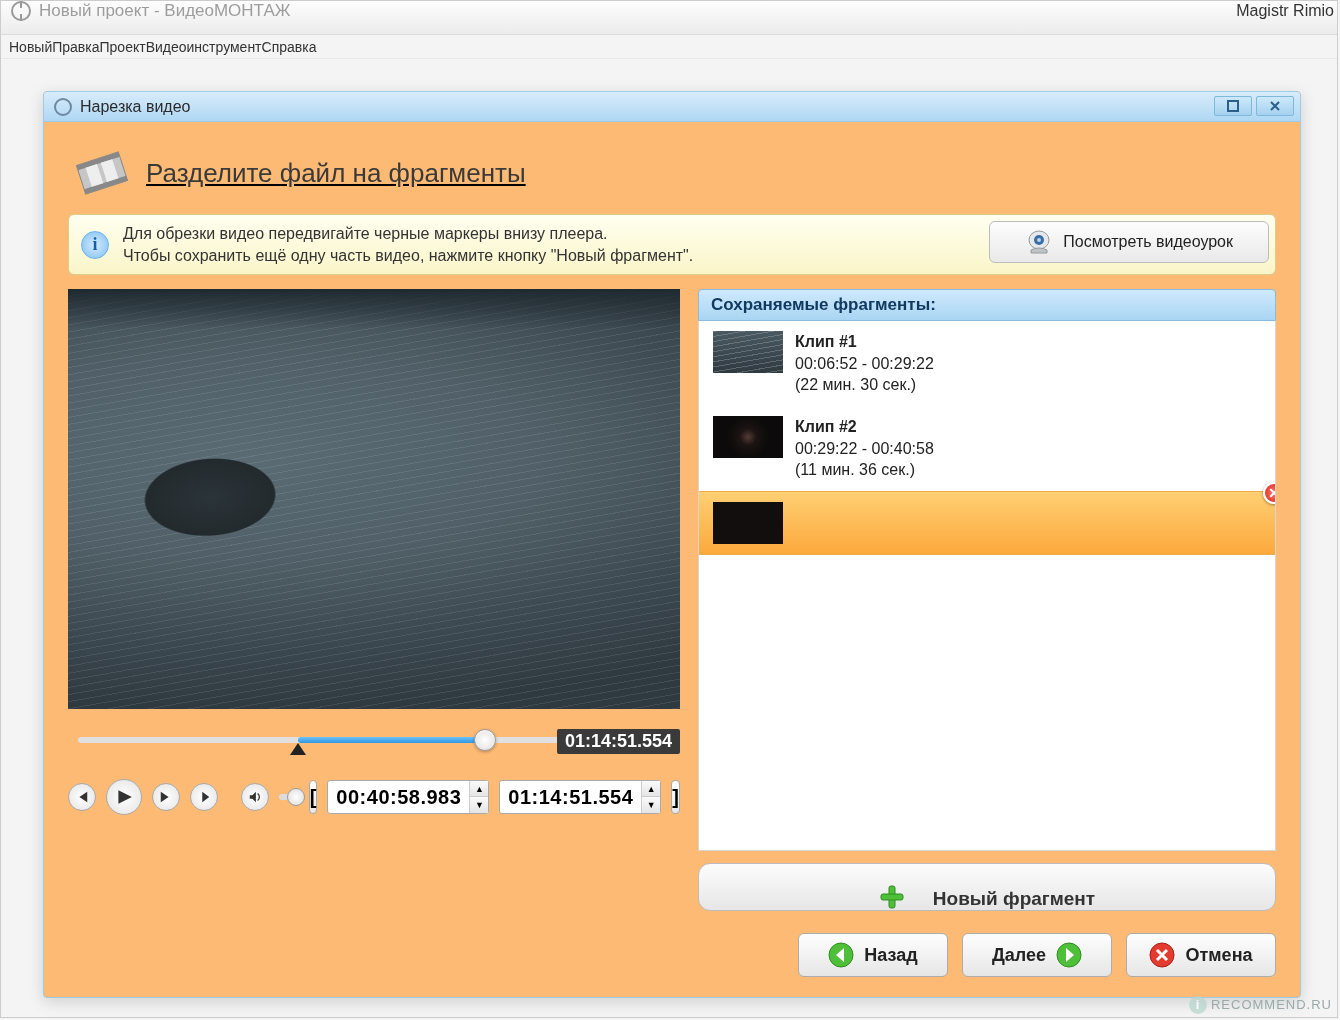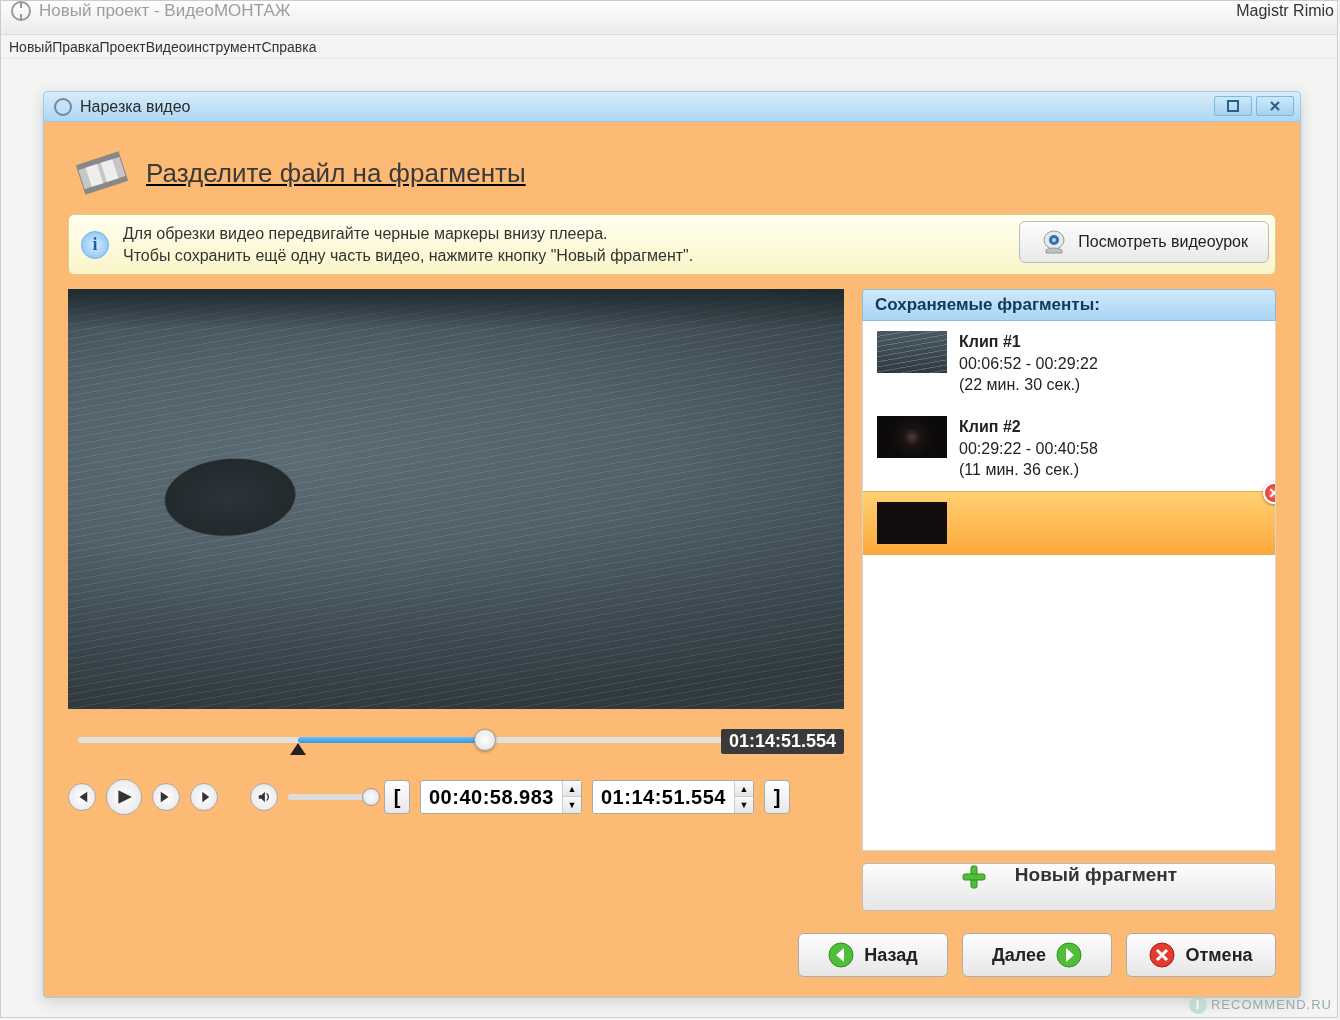--- a/index.html
+++ b/index.html
@@ -70,28 +70,28 @@
     position:relative;
   }
   .info-strip .info-icon{
     width:28px; height:28px; border-radius:50%; background: radial-gradient(#d6ecff,#7cbef2);
     border:1px solid #6bb4ea; display:flex; align-items:center; justify-content:center; flex-shrink:0;
   }
   .info-strip .info-icon span{ color:#1b5fa3; font-family:Georgia,serif; font-weight:bold; font-size:18px; }
   .info-text { font-size:16px; color:#333; line-height:1.35;}
   .tutorial-btn{
     position:absolute; right:6px; top:6px; height:42px;
-    padding: 0 20px; display:flex; align-items:center; gap:10px;
+    padding: 0 35px; display:flex; align-items:center; gap:10px;
     background:linear-gradient(#fdfdfd,#e9e9e9); border:1px solid #bcbcbc; border-radius:6px;
     font-size:16px; color:#222; cursor:pointer;
   }
   .tutorial-btn svg{width:28px;height:28px;}
 
   .work-row { display:flex; gap:18px; flex:1 1 auto; min-height:0;}
-  .player-col { width:776px; display:flex; flex-direction:column; }
+  .player-col { width:612px; display:flex; flex-direction:column; }
   .frags-col { flex:1; display:flex; flex-direction:column; }
 
   .video-frame { background:#000; height:420px; display:flex; align-items:center; justify-content:center; overflow:hidden;}
   .video-frame .scene{ width:100%; height:100%; position:relative; }
   .water{ position:absolute; inset:0; background:
     radial-gradient(120% 60% at 30% 40%, #5a6b74 0%, #516068 40%, #3e4b52 70%, #2f3a40 100%);
   }
   .ripple{position:absolute; inset:0; opacity:.25;
     background: repeating-linear-gradient(170deg, rgba(255,255,255,.35) 0 1px, transparent 1px 7px);
   }
@@ -137,23 +137,23 @@
   .frag-thumb.face-th{ background:radial-gradient(30% 50% at 50% 50%, #553a36 0%, #1b1413 40%, #0c0a0a 100%);}
   .frag-thumb.dark-th{ background: #120e0e;}
   .frag-meta{ font-size:16px; color:#222; line-height:1.35;}
   .frag-meta b{font-weight:bold;}
   .frag-del{ position:absolute; right:-10px; top:-10px; width:22px; height:22px; border-radius:50%;
     background:radial-gradient(#ff7a6a,#d9221a); border:2px solid #fff; box-shadow:0 1px 3px rgba(0,0,0,.4);
     display:none; align-items:center; justify-content:center; color:#fff; font-weight:bold; font-size:14px;}
   .frag-item.selected .frag-del{display:flex;}
 
   .new-frag-btn{
-    margin-top:12px; height:48px; border:1px solid #bcbcbc; border-radius:4px;
+    margin-top:12px; height:48px; border:1px solid #bcbcbc; border-radius:12px;
     background:linear-gradient(#fdfdfd,#e6e6e6);
-    display:flex; align-items:flex-start; justify-content:center; gap:28px;
+    display:flex; align-items:flex-end; justify-content:center; gap:28px;
     font-size:19px; font-weight:bold; color:#333; cursor:pointer;
   }
   .plus-icon{ width:26px; height:26px; }
   .plus-icon svg{width:100%;height:100%;}
 
   .btn-row{ display:flex; justify-content:flex-end; gap:14px; padding-top:8px;}
   .wiz-btn{ height:44px; min-width:150px; padding:0 22px; border:1px solid #adadad; border-radius:6px;
     background:linear-gradient(#fefefe,#e6e6e6); display:flex; align-items:center; justify-content:center; gap:10px;
     font-size:18px; font-weight:bold; color:#222; cursor:pointer;}
   .wiz-btn svg{width:26px;height:26px;}

